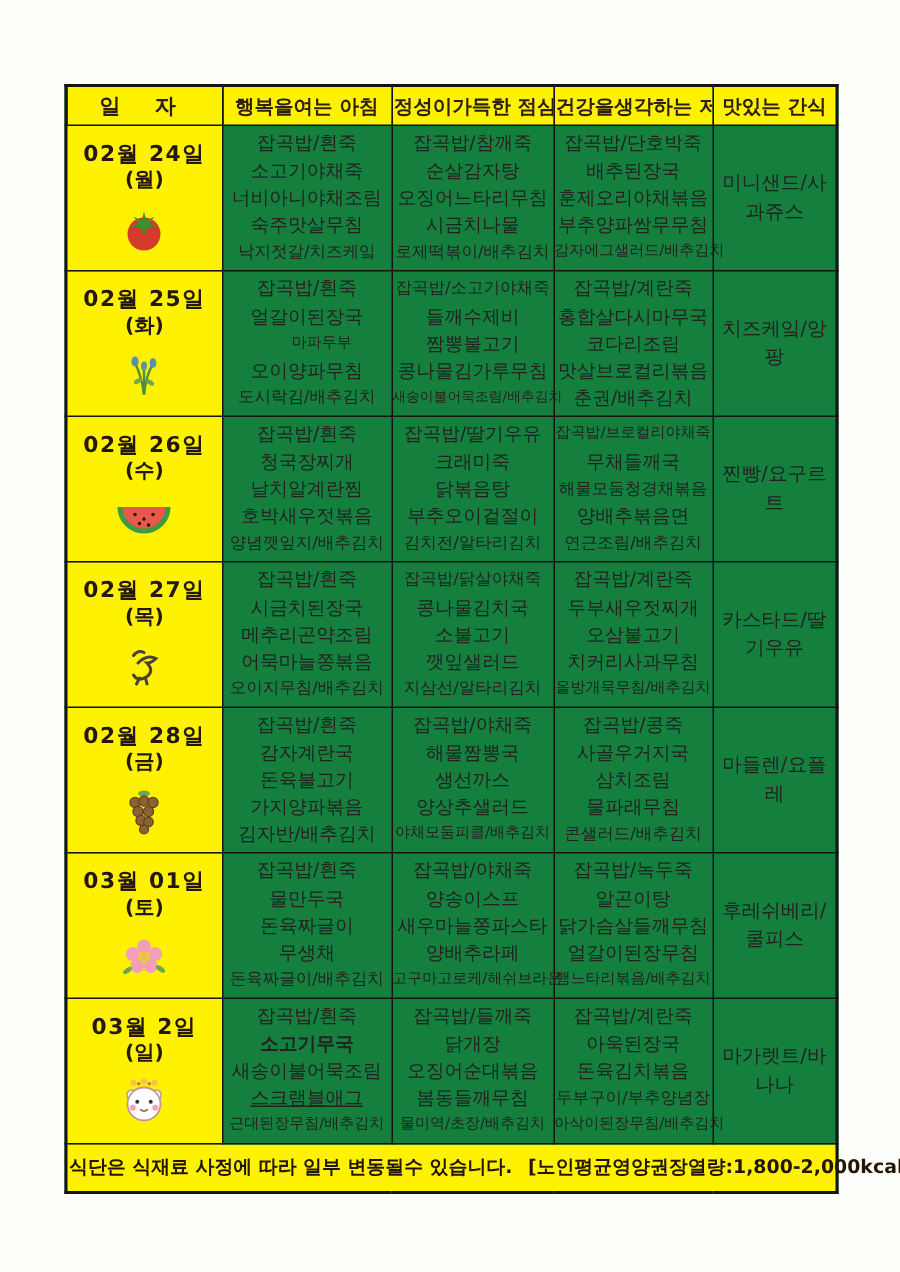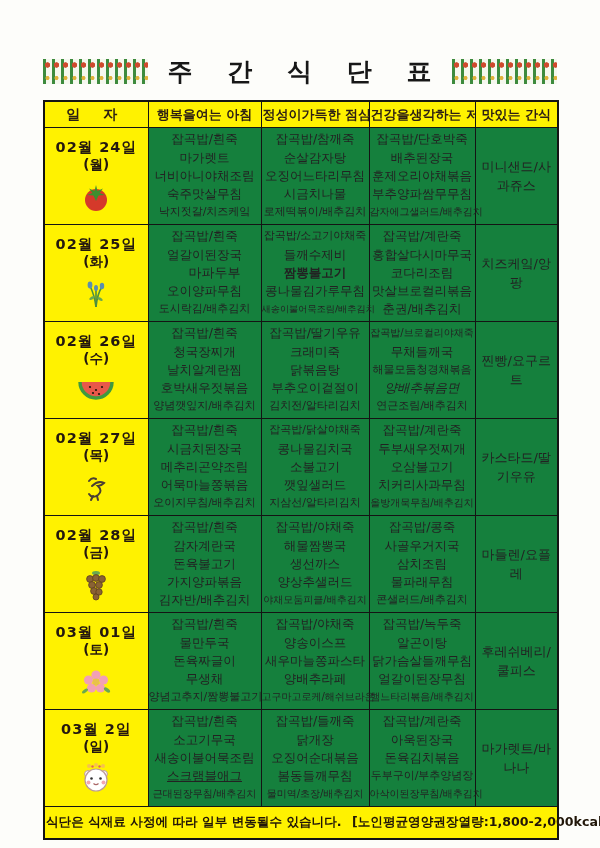--- a/index.html
+++ b/index.html
@@ -49,25 +49,20 @@
     background:#fff200;height:29px;text-align:center;vertical-align:middle;
     font-size:12.6px;font-weight:bold;color:#211608;white-space:nowrap;
   }
   tfoot .cal{margin-left:6px;}
 </style>
 </head>
 <body>
 
 <div class="sheet">
 
-  <div class="title-bar">
-    <div class="deco"></div>
-    <div class="page-title">주 간 식 단 표</div>
-    <div class="deco"></div>
-  </div>
 
   <table>
     <colgroup>
       <col style="width:104px">
         <col style="width:113px">
         <col style="width:108px">
       <col style="width:106px">
         <col style="width:83px">
     </colgroup>
     <thead>
@@ -86,21 +81,21 @@
             <div class="d2">(월)</div>
             <div class="icon">
               <svg width="32" height="32" viewBox="0 0 32 32">
                 <circle cx="16" cy="19" r="11" fill="#d5392a"></circle>
                 <path d="M16 4 L17.5 10 L23 7.5 L19.5 12 L25 14 L18.5 14.5 L16 20 L13.5 14.5 L7 14 L12.5 12 L9 7.5 L14.5 10 Z" fill="#3e8e2f"></path>
               </svg>
             </div>
           </td>
           <td class="meal-cell">
             <div class="menu-line" style="font-size: 12.5px;">잡곡밥/흰죽</div>
-            <div class="menu-line" style="font-size: 12.5px;">마가렛트</div>
+            <div class="menu-line" style="font-size: 12.5px;">소고기야채죽</div>
             <div class="menu-line" style="font-size: 12.5px;">너비아니야채조림</div>
             <div class="menu-line" style="font-size: 12.5px;">숙주맛살무침</div>
             <div class="menu-line" style="font-size: 11px;">낙지젓갈/치즈케잌</div>
           </td>
           <td class="meal-cell">
             <div class="menu-line" style="font-size: 12.5px;">잡곡밥/참깨죽</div>
             <div class="menu-line" style="font-size: 12.5px;">순살감자탕</div>
             <div class="menu-line" style="font-size: 12.5px;">오징어느타리무침</div>
             <div class="menu-line" style="font-size: 12.5px;">시금치나물</div>
             <div class="menu-line" style="font-size: 11px;">로제떡볶이/배추김치</div>
@@ -133,28 +128,28 @@
                 <g fill="#6aa84f">
                   <ellipse cx="11" cy="20" rx="3" ry="1.5" transform="rotate(-30 11 20)"></ellipse>
                   <ellipse cx="19" cy="21" rx="3" ry="1.5" transform="rotate(30 19 21)"></ellipse>
                 </g>
               </svg>
             </div>
           </td>
           <td class="meal-cell">
             <div class="menu-line" style="font-size: 12.5px;">잡곡밥/흰죽</div>
             <div class="menu-line" style="font-size: 12.5px;">얼갈이된장국</div>
-            <div class="menu-line" style="font-size: 13px; padding-left: 20px;">마파두부</div>
+            <div class="menu-line" style="font-size: 10px; padding-left: 20px;">마파두부</div>
             <div class="menu-line" style="font-size: 12.5px;">오이양파무침</div>
             <div class="menu-line" style="font-size: 11px;">도시락김/배추김치</div>
           </td>
           <td class="meal-cell">
             <div class="menu-line" style="font-size: 11px;">잡곡밥/소고기야채죽</div>
             <div class="menu-line" style="font-size: 12.5px;">들깨수제비</div>
-            <div class="menu-line" style="font-size: 12.5px; font-weight: bold;">짬뽕불고기</div>
+            <div class="menu-line" style="font-size: 12.5px;">짬뽕불고기</div>
             <div class="menu-line" style="font-size: 12.5px;">콩나물김가루무침</div>
             <div class="menu-line" style="font-size: 9.2px;">새송이불어묵조림/배추김치</div>
           </td>
           <td class="meal-cell">
             <div class="menu-line" style="font-size: 12.5px;">잡곡밥/계란죽</div>
             <div class="menu-line" style="font-size: 12.5px;">홍합살다시마무국</div>
             <div class="menu-line" style="font-size: 12.5px;">코다리조림</div>
             <div class="menu-line" style="font-size: 12.5px;">맛살브로컬리볶음</div>
             <div class="menu-line" style="font-size: 12.5px;">춘권/배추김치</div>
           </td>
@@ -189,21 +184,21 @@
             <div class="menu-line" style="font-size: 12.5px;">잡곡밥/딸기우유</div>
             <div class="menu-line" style="font-size: 12.5px;">크래미죽</div>
             <div class="menu-line" style="font-size: 12.5px;">닭볶음탕</div>
             <div class="menu-line" style="font-size: 12.5px;">부추오이겉절이</div>
             <div class="menu-line" style="font-size: 11px;">김치전/알타리김치</div>
           </td>
           <td class="meal-cell">
             <div class="menu-line" style="font-size: 10px;">잡곡밥/브로컬리야채죽</div>
             <div class="menu-line" style="font-size: 12.5px;">무채들깨국</div>
             <div class="menu-line" style="font-size: 11px;">해물모둠청경채볶음</div>
-            <div class="menu-line" style="font-size: 12.5px; font-style: italic;">양배추볶음면</div>
+            <div class="menu-line" style="font-size: 12.5px;">양배추볶음면</div>
             <div class="menu-line" style="font-size: 11px;">연근조림/배추김치</div>
           </td>
           <td class="snack-cell">찐빵/요구르트</td>
         </tr>
         <tr>
           <td class="date-cell">
             <div class="d1">02월 27일</div>
             <div class="d2">(목)</div>
             <div class="icon">
               <svg width="32" height="30" viewBox="0 0 32 30">
@@ -301,21 +296,21 @@
                   <ellipse cx="6" cy="25" rx="3.4" ry="1.6" transform="rotate(-35 6 25)"></ellipse>
                 </g>
               </svg>
             </div>
           </td>
           <td class="meal-cell">
             <div class="menu-line" style="font-size: 12.5px;">잡곡밥/흰죽</div>
             <div class="menu-line" style="font-size: 12.5px;">물만두국</div>
             <div class="menu-line" style="font-size: 12.5px;">돈육짜글이</div>
             <div class="menu-line" style="font-size: 12.5px;">무생채</div>
-            <div class="menu-line" style="font-size: 11px;">양념고추지/짬뽕불고기</div>
+            <div class="menu-line" style="font-size: 11px;">돈육짜글이/배추김치</div>
           </td>
           <td class="meal-cell">
             <div class="menu-line" style="font-size: 12.5px;">잡곡밥/야채죽</div>
             <div class="menu-line" style="font-size: 12.5px;">양송이스프</div>
             <div class="menu-line" style="font-size: 12.5px;">새우마늘쫑파스타</div>
             <div class="menu-line" style="font-size: 12.5px;">양배추라페</div>
             <div class="menu-line" style="font-size: 10px;">고구마고로케/해쉬브라운</div>
           </td>
           <td class="meal-cell">
             <div class="menu-line" style="font-size: 12.5px;">잡곡밥/녹두죽</div>
@@ -351,21 +346,21 @@
                 <g fill="#f4a6b0">
                   <circle cx="9.5" cy="20.5" r="2"></circle>
                   <circle cx="24.5" cy="20.5" r="2"></circle>
                 </g>
                 <path d="M14.5 21.5 q2.5 2.5 5 0" stroke="#a66" fill="none" stroke-width="1.2"></path>
               </svg>
             </div>
           </td>
           <td class="meal-cell">
             <div class="menu-line" style="font-size: 12.5px;">잡곡밥/흰죽</div>
-            <div class="menu-line" style="font-size: 12.5px;">소고기무국</div>
+            <div class="menu-line" style="font-size: 12.5px; font-weight: bold;">소고기무국</div>
             <div class="menu-line" style="font-size: 12.5px;">새송이불어묵조림</div>
             <div class="menu-line" style="font-size: 12.5px; text-decoration: underline;">스크램블애그</div>
             <div class="menu-line" style="font-size: 10px;">근대된장무침/배추김치</div>
           </td>
           <td class="meal-cell">
             <div class="menu-line" style="font-size: 12.5px;">잡곡밥/들깨죽</div>
             <div class="menu-line" style="font-size: 12.5px;">닭개장</div>
             <div class="menu-line" style="font-size: 12.5px;">오징어순대볶음</div>
             <div class="menu-line" style="font-size: 12.5px;">봄동들깨무침</div>
             <div class="menu-line" style="font-size: 10px;">물미역/초장/배추김치</div>

